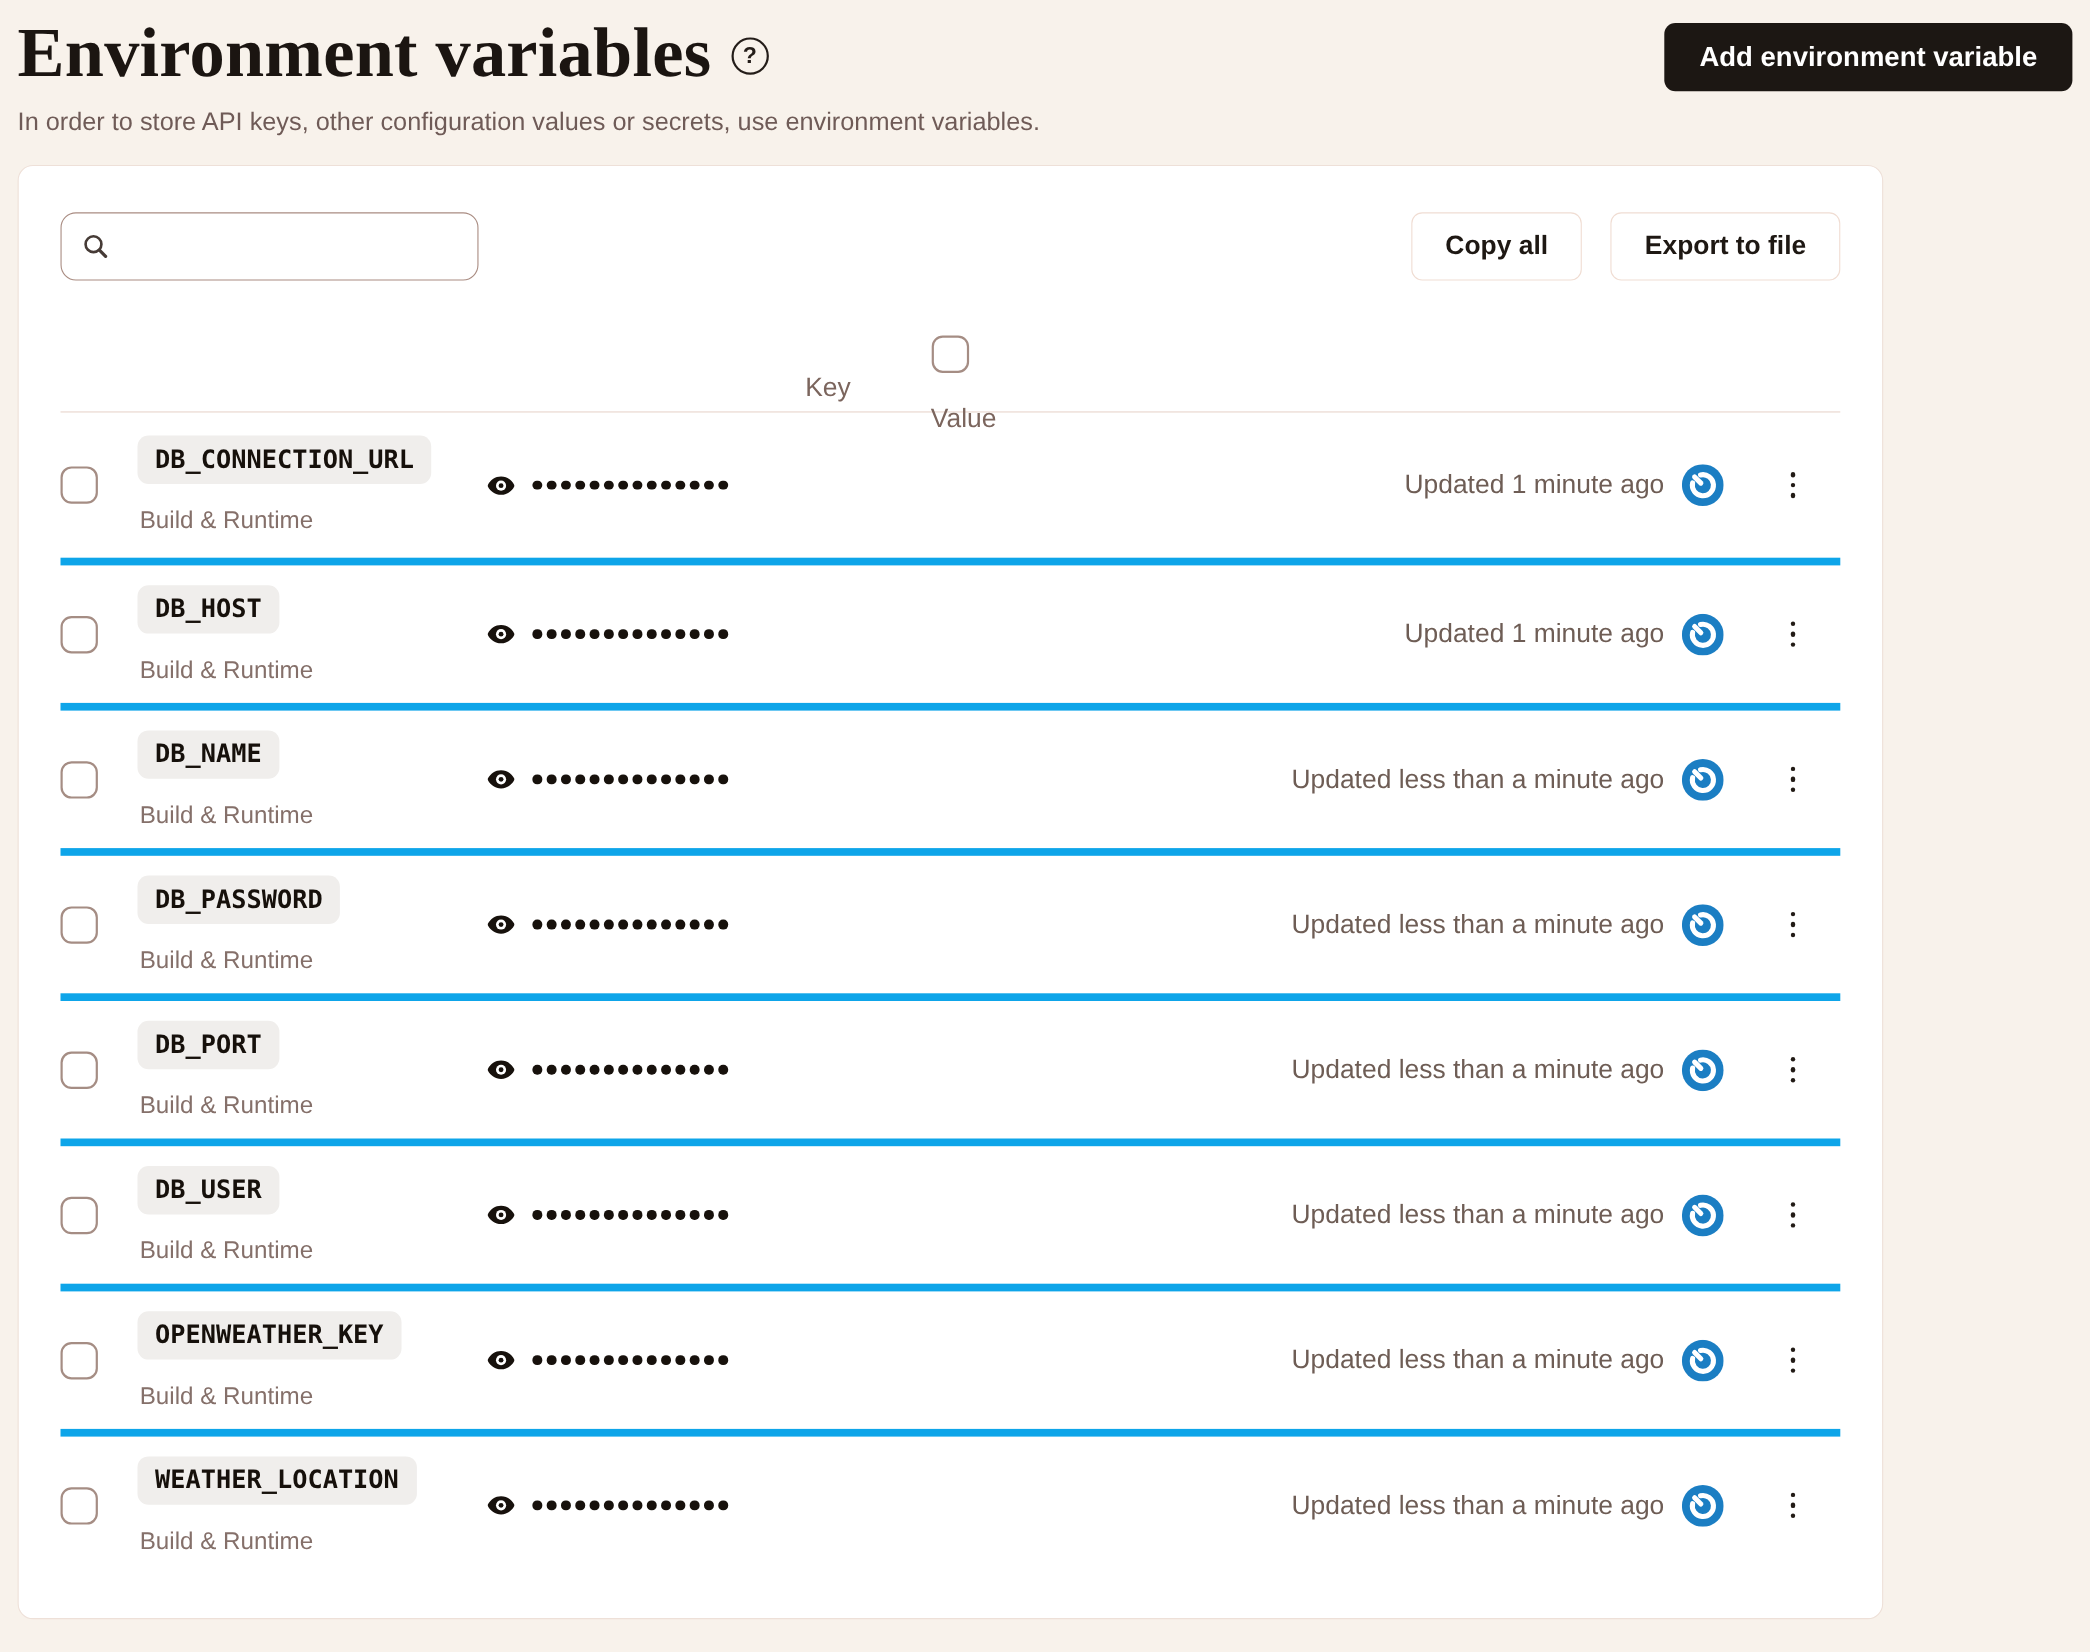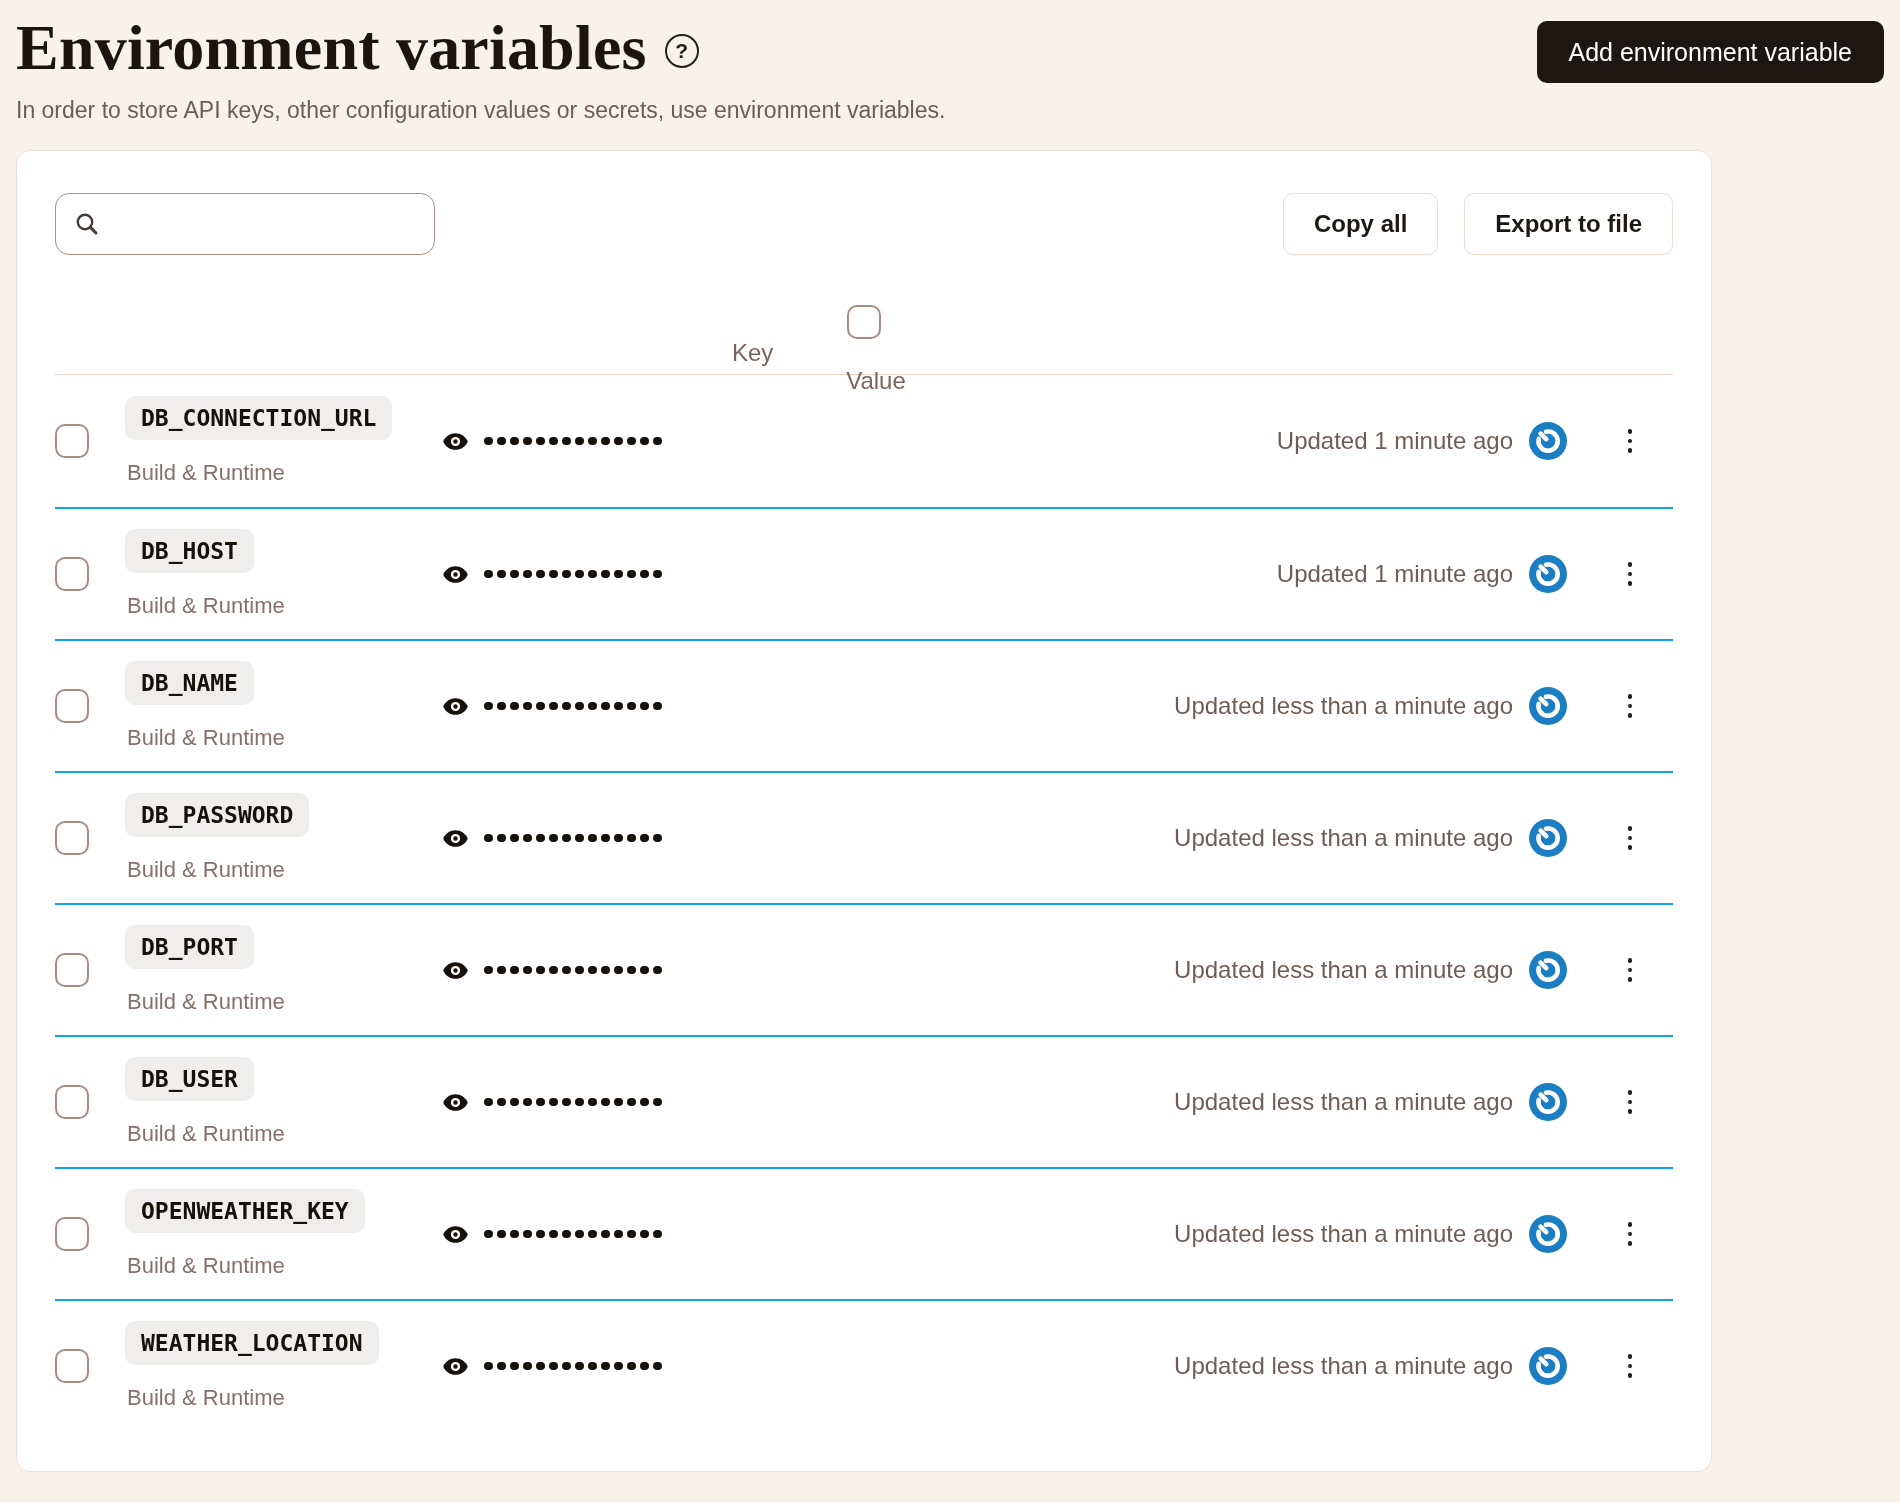--- a/index.html
+++ b/index.html
@@ -28,21 +28,21 @@
     display: flex; align-items: center; justify-content: center;
     font-size: 21px; font-weight: 700; color: #241d19;
   }
   .subtitle { margin-top: 16px; font-size: 23px; color: #6f5b57; }
   .btn-primary {
     margin-top: 7px;
     height: 62px; padding: 0 32px;
     background: #1c1713; color: #ffffff;
     border: none; border-radius: 10px;
     font-family: "Liberation Sans", sans-serif;
-    font-size: 25px; font-weight: 400;
+    font-size: 25px; font-weight: 700;
     cursor: pointer;
     text-align: right;
   }
 
   
   .card {
     margin-top: 26px;
     background: #ffffff;
     border: 1px solid #eee0d8;
     border-radius: 14px;
@@ -88,21 +88,21 @@
   .checkbox {
     width: 34px; height: 34px; flex: 0 0 34px;
     border: 2px solid #a58d84; border-radius: 10px;
     background: #fff; cursor: pointer; display: inline-block;
   }
   .thead .col-key { margin-left: 36px; width: 300px; }
   .thead .col-value { margin-left: 24px; }
 
   
   .row { display: flex; align-items: center; height: 132px; }
-  .row + .row { border-top: 2px solid #0ea5e9; }
+  .row + .row { border-top: 7px solid #0ea5e9; }
   .keycell { margin-left: 36px; width: 300px; display: flex; flex-direction: column; align-items: flex-start; }
   .chip {
     background: #f0eeec; border-radius: 10px;
     padding: 9px 16px;
     font-family: "DejaVu Sans Mono", "Liberation Mono", monospace;
     font-size: 23px; font-weight: 600; color: #16100b;
     white-space: nowrap;
   }
   .scope { margin-top: 20px; margin-left: 2px; font-size: 22px; color: #85706a; }
   .valuecell { display: flex; align-items: center; margin-left: 18px; }

